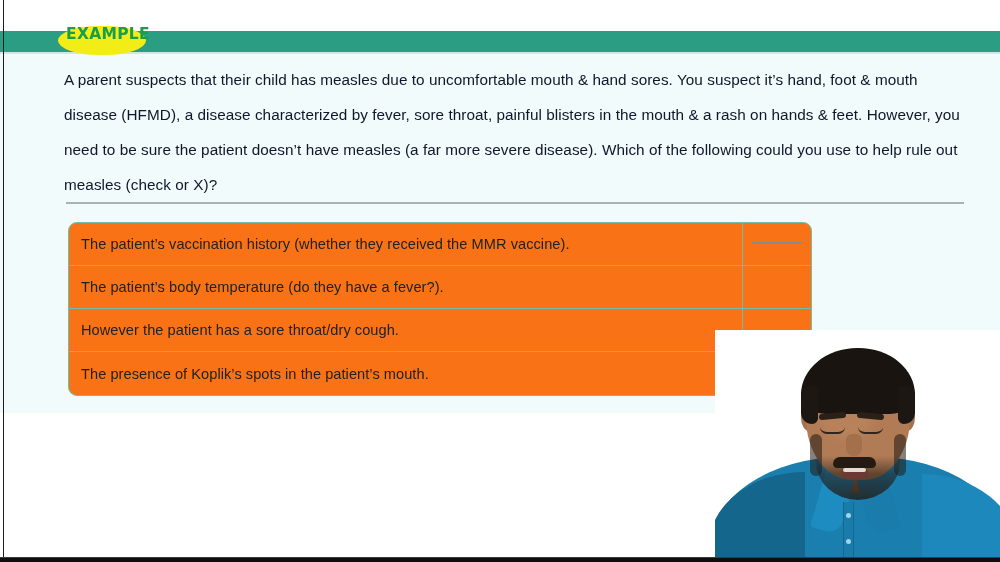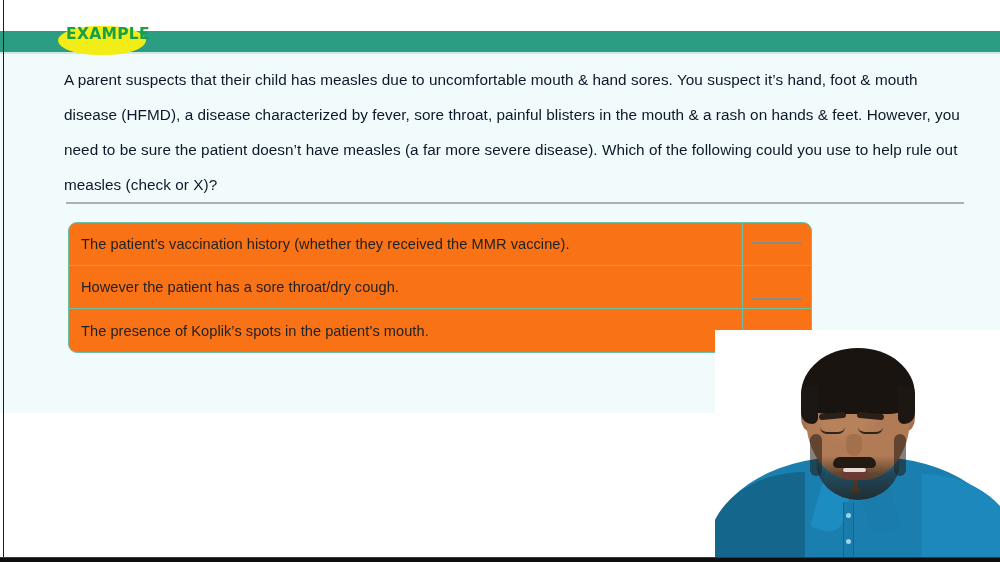--- a/index.html
+++ b/index.html
@@ -381,20 +381,24 @@
 
     <div class="answer-table">
 
       <div class="trow">
         <div class="tcell-text">The patient’s vaccination history (whether they received the MMR vaccine).</div>
         <div class="tcell-mark">
           <div class="blank-line blank-top"></div>
         </div>
       </div>
 
+      <div class="trow">
+        <div class="tcell-text">The patient’s body temperature (do they have a fever?).</div>
+        <div class="tcell-mark"></div>
+      </div>
 
       <div class="trow">
         <div class="tcell-text">However the patient has a sore throat/dry cough.</div>
         <div class="tcell-mark">
           <div class="blank-line blank-bottom"></div>
         </div>
       </div>
 
       <div class="trow">
         <div class="tcell-text">The presence of Koplik’s spots in the patient’s mouth.</div>

